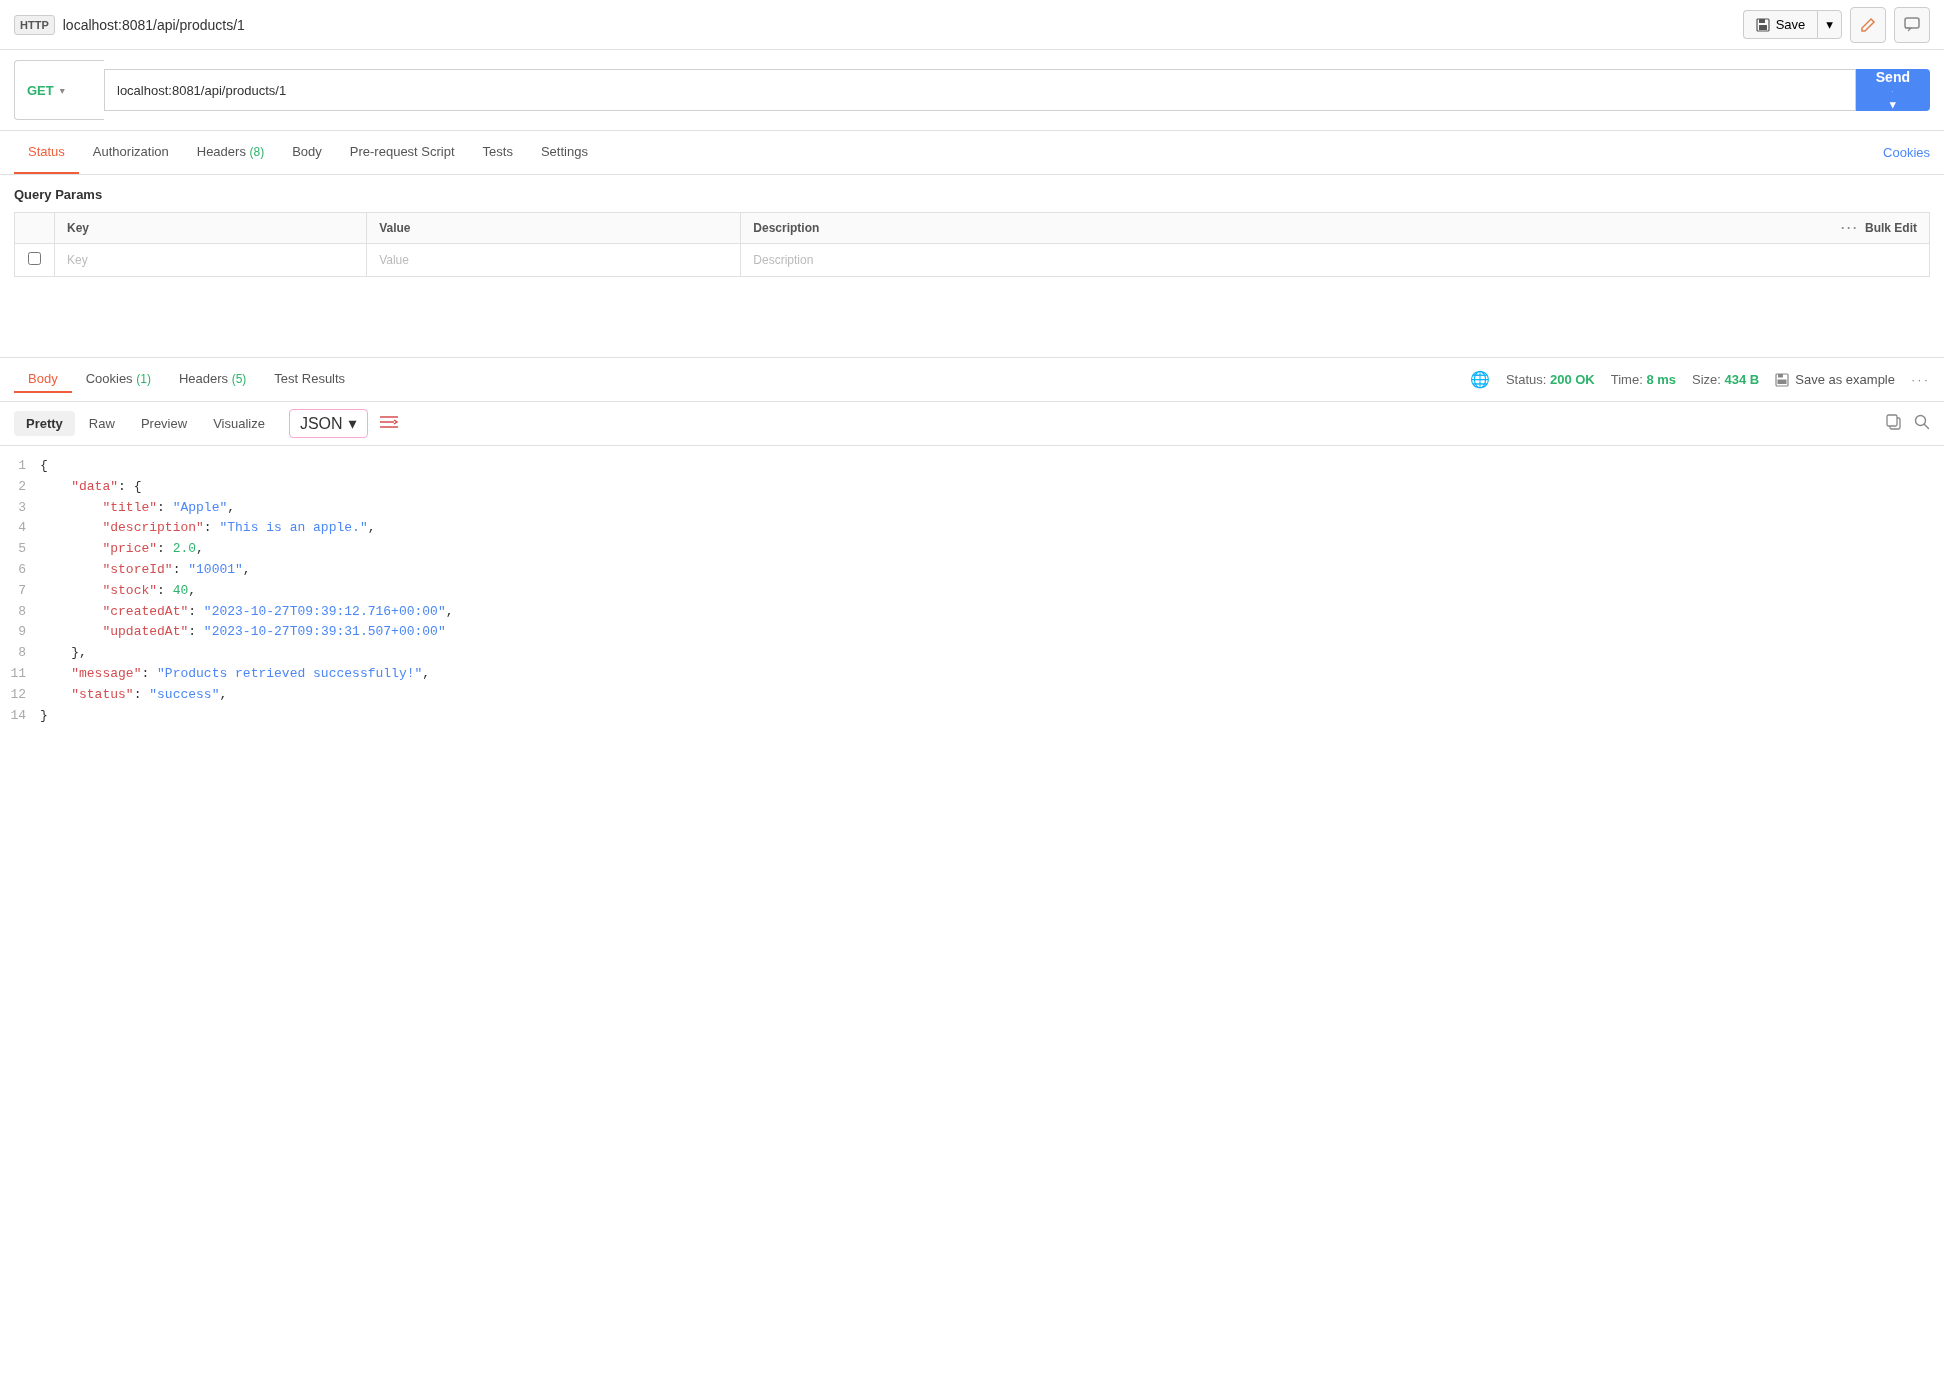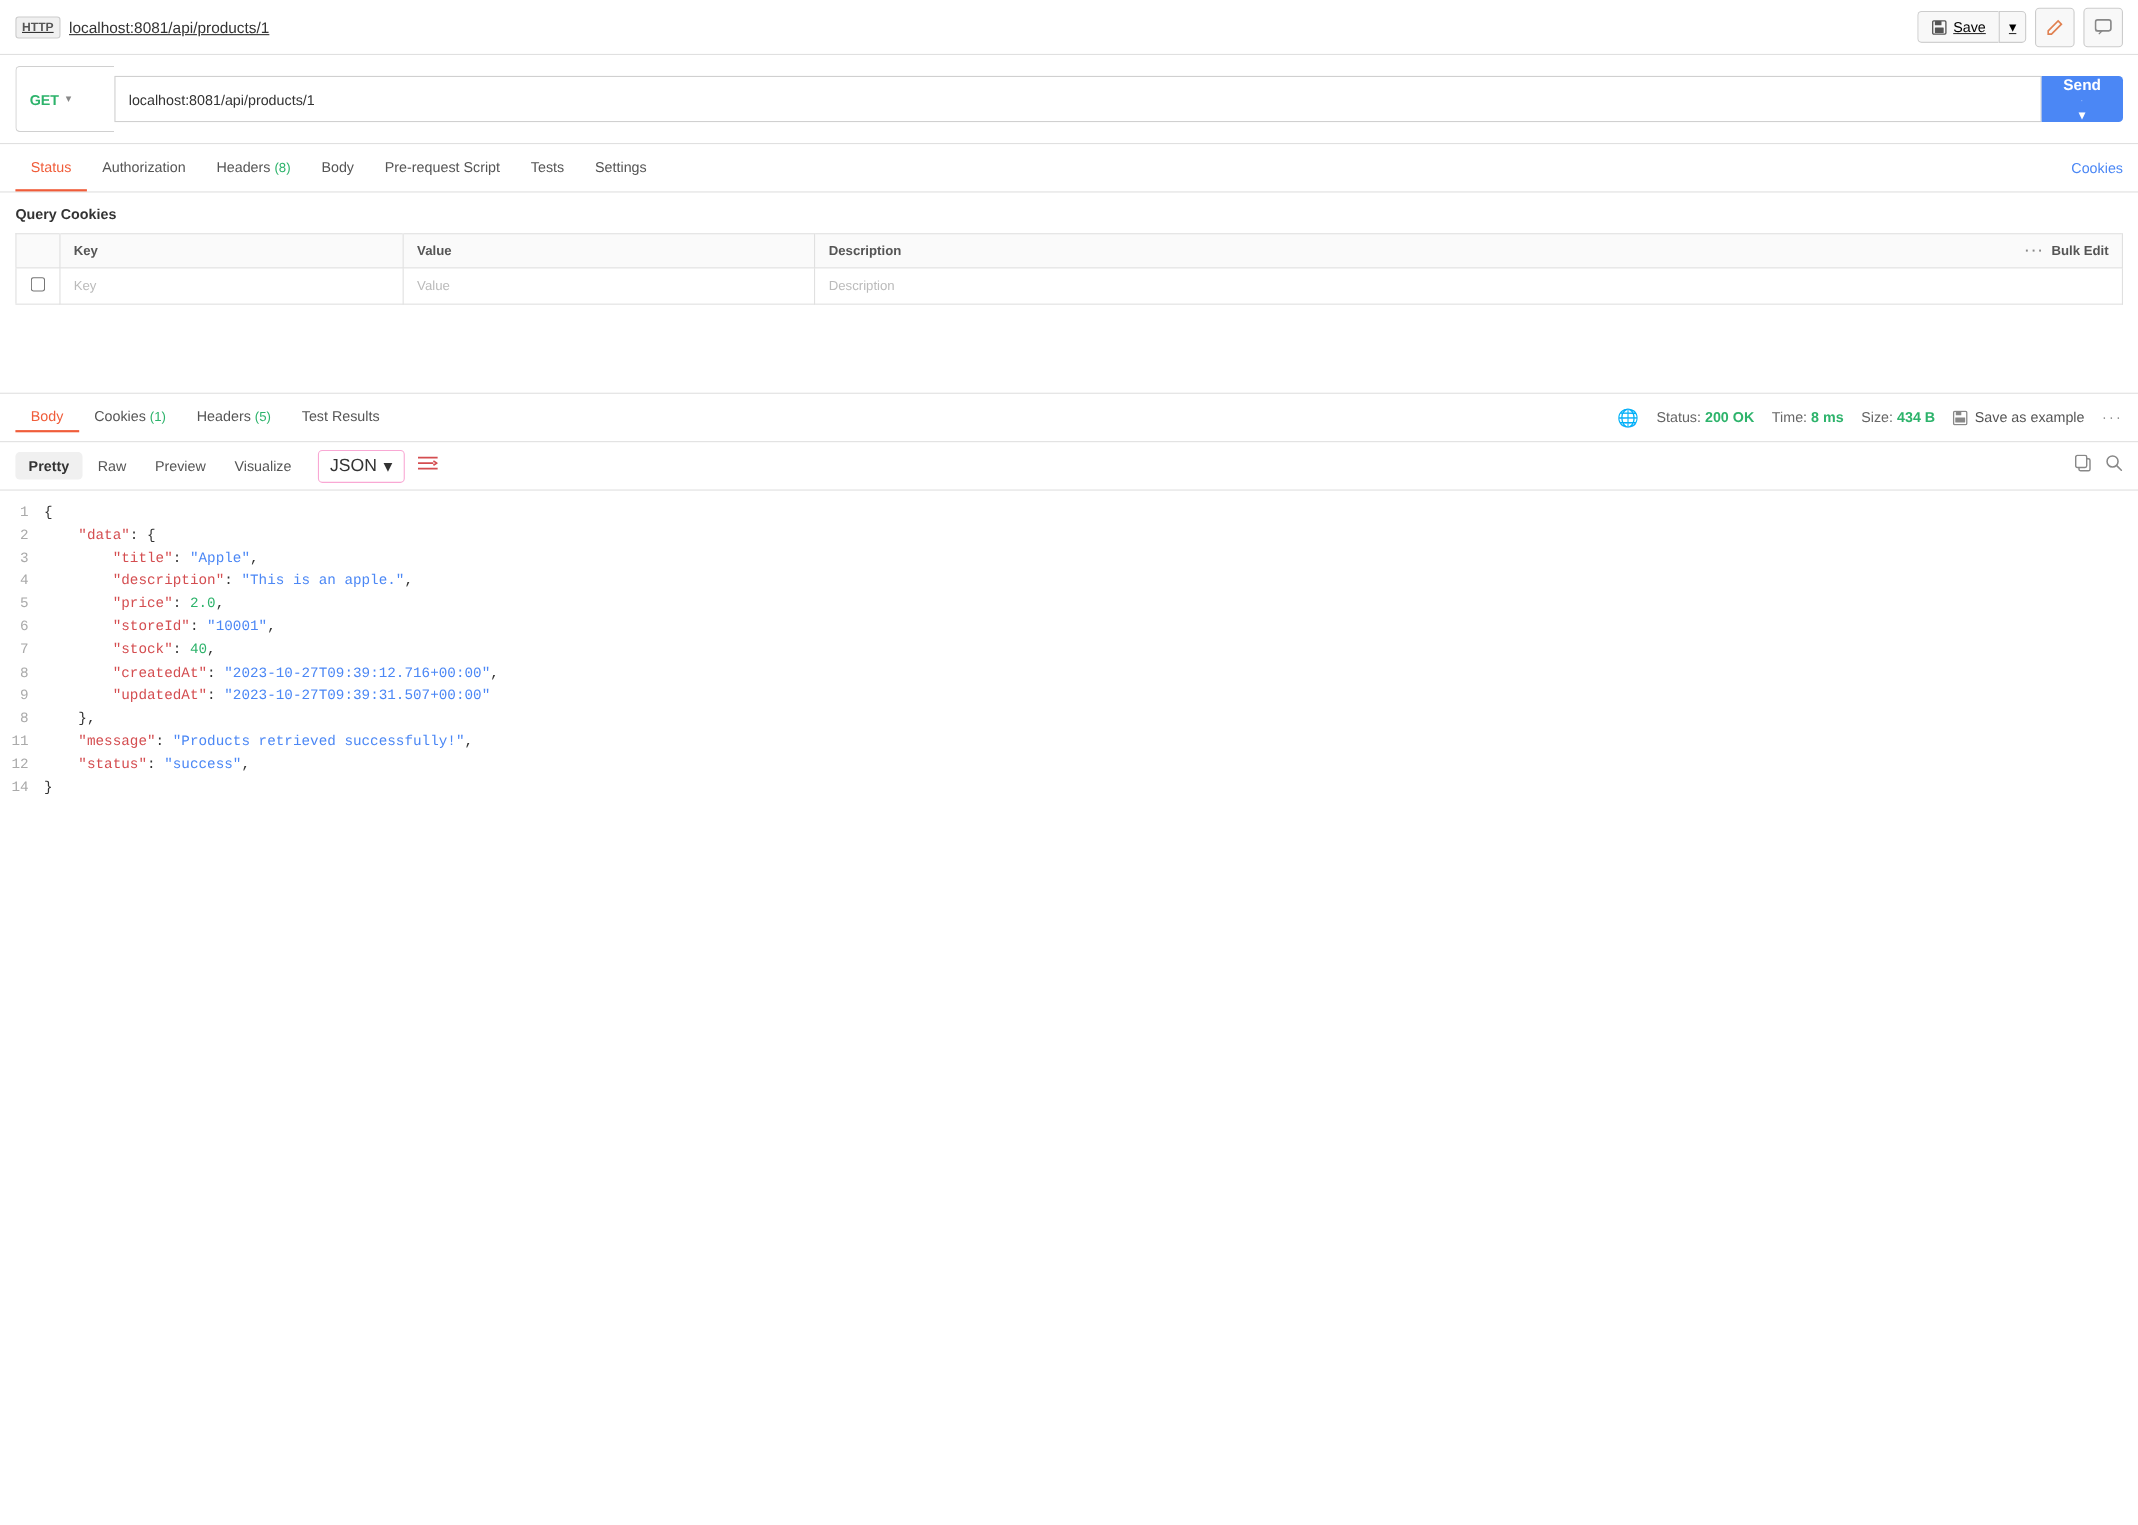--- a/index.html
+++ b/index.html
@@ -1,21 +1,21 @@
 <!DOCTYPE html>
 <html><head>
   <meta charset="utf-8">
   <style>
     * { box-sizing: border-box; margin: 0; padding: 0; }
     body { font-family: -apple-system, BlinkMacSystemFont, 'Segoe UI', sans-serif; font-size: 13px; background: #fff; color: #333; overflow: hidden; }
 
     
     .title-bar {
       display: flex; align-items: center; justify-content: space-between;
-      padding: 8px 14px; border-bottom: 1px solid #e0e0e0; height: 50px; text-decoration: underline;
+      padding: 8px 14px; border-bottom: 1px solid #e0e0e0; height: 50px;
     }
     .title-left { display: flex; align-items: center; gap: 8px; }
     .http-badge {
       background: #f0f0f0; border: 1px solid #ccc; border-radius: 3px;
       padding: 3px 5px; font-size: 11px; font-weight: 600; color: #555;
     }
     .title-url { font-size: 14px; color: #333; font-weight: 500; }
     .title-right { display: flex; align-items: center; gap: 8px; }
     .icon-btn {
       border: 1px solid #ccc; border-radius: 4px; background: #f8f8f8;
@@ -231,21 +231,21 @@
       <span>Tests</span>
     </div>
     <div class="tab">
       <span>Settings</span>
     </div>
   </div>
   <span class="cookies-link">Cookies</span>
 </div>
 
 <div class="section">
-  <div class="section-title">Query Cookies</div>
+  <div class="section-title">Query Params</div>
   <table class="params-table">
     <thead>
       <tr>
         <th class="check-col"></th>
         <th>Key</th>
         <th>Value</th>
         <th>
           <div class="bulk-edit-col">
             <span>Description</span>
             <span style="flex:1"></span>

